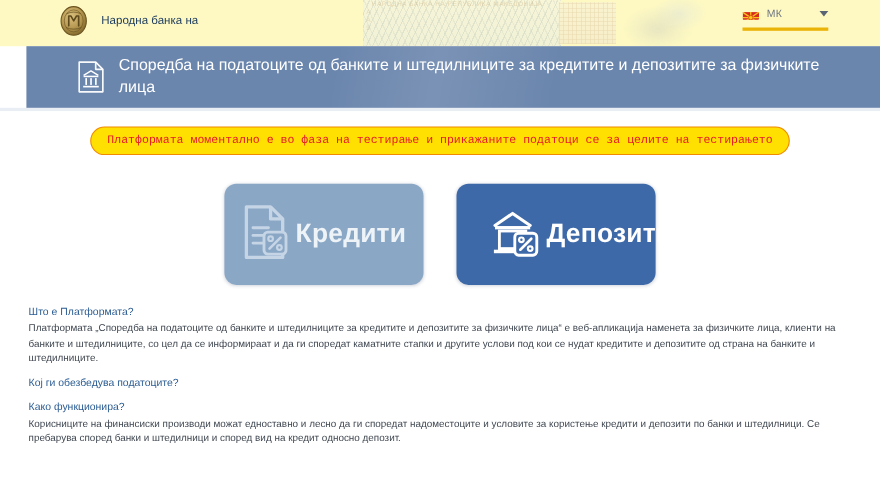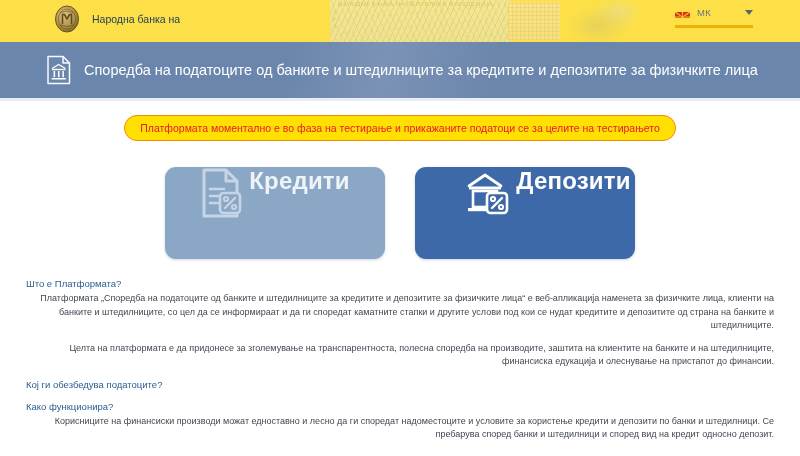--- a/index.html
+++ b/index.html
@@ -13,21 +13,21 @@
     overflow: hidden;
     background: #ffffff;
     font-family: "Liberation Sans", "DejaVu Sans", sans-serif;
     color: #333;
   }
 
   
   .top-header {
     position: relative;
     height: 42px;
-    background: #fde047;
+    background: #fef9c3;
     overflow: hidden;
   }
   .watermark {
     position: absolute;
     top: 0;
     left: 330px;
     width: 330px;
     height: 42px;
     opacity: 0.42;
     pointer-events: none;
@@ -139,20 +139,21 @@
 
   
   .title-banner {
     position: relative;
     height: 56px;
     background: #6b86ad;
     display: flex;
     align-items: center;
     padding: 0 22px 0 46px;
     overflow: hidden;
+    margin-left: 24px;
   }
   .banner-sheen {
     position: absolute;
     inset: 0;
     background: linear-gradient(100deg, rgba(255,255,255,0.00) 36%, rgba(255,255,255,0.10) 48%, rgba(255,255,255,0.00) 62%);
     pointer-events: none;
   }
   .banner-icon {
     width: 26px;
     height: 30px;
@@ -183,35 +184,36 @@
   }
   .notice {
     background: #ffe000;
     border: 1.5px solid #f08a00;
     border-radius: 14px;
     color: #e8192c;
     font-size: 10.5px;
     line-height: 14px;
     padding: 5px 15px;
     white-space: nowrap;
+    font-family: Liberation Mono, monospace;
   }
 
   
   .cards {
     display: flex;
     justify-content: center;
     gap: 30px;
     margin-top: 26px;
   }
   .card {
-    width: 220px;
+    width: 181px;
     height: 92px;
     border-radius: 11px;
     display: flex;
-    align-items: flex-start;
+    align-items: center;
     justify-content: center;
     gap: 7px;
     cursor: pointer;
     box-shadow: 0 1px 3px rgba(40,60,90,0.22);
   }
   .card-credits { background: #8aa7c6; }
   .card-deposits { background: #3d69a8; padding-left: 46px; }
   .card-icon { flex: 0 0 auto; }
   .card-label {
     font-size: 24px;
@@ -231,21 +233,21 @@
     font-size: 9.5px;
     font-weight: normal;
     color: #2b5c92;
     line-height: 13px;
   }
   .sec p {
     margin: 0;
     font-size: 9px;
     line-height: 13.5px;
     color: #404852;
-    text-align: right;
+    text-align: left;
   }
 </style>
 </head>
 <body>
 
 <div class="top-header">
 
   <div class="watermark">
     <div class="wm-band">
       <div class="wm-text">НАРОДНА БАНКА НА РЕПУБЛИКА МАКЕДОНИЈА</div>
@@ -360,21 +362,20 @@
 </div>
 
 <div class="info">
 
   <div class="sec">
     <h3>Што е Платформата?</h3>
     <p>Платформата „Споредба на податоците од банките и штедилниците за кредитите и депозитите за физичките лица“ е веб-апликација наменета за физичките лица, клиенти на банките и штедилниците, со цел да се информираат и да ги споредат каматните стапки и другите услови под кои се нудат кредитите и депозитите од страна на банките и штедилниците.</p>
   </div>
 
   <div class="sec">
-    <p>Целта на платформата е да придонесе за зголемување на транспарентноста, полесна споредба на производите, заштита на клиентите на банките и на штедилниците, финансиска едукација и олеснување на пристапот до финансии.</p>
   </div>
 
   <div class="sec">
     <h3>Кој ги обезбедува податоците?</h3>
 
   </div>
 
   <div class="sec">
     <h3>Како функционира?</h3>
     <p>Корисниците на финансиски производи можат едноставно и лесно да ги споредат надоместоците и условите за користење кредити и депозити по банки и штедилници. Се пребарува според банки и штедилници и според вид на кредит односно депозит.</p>

